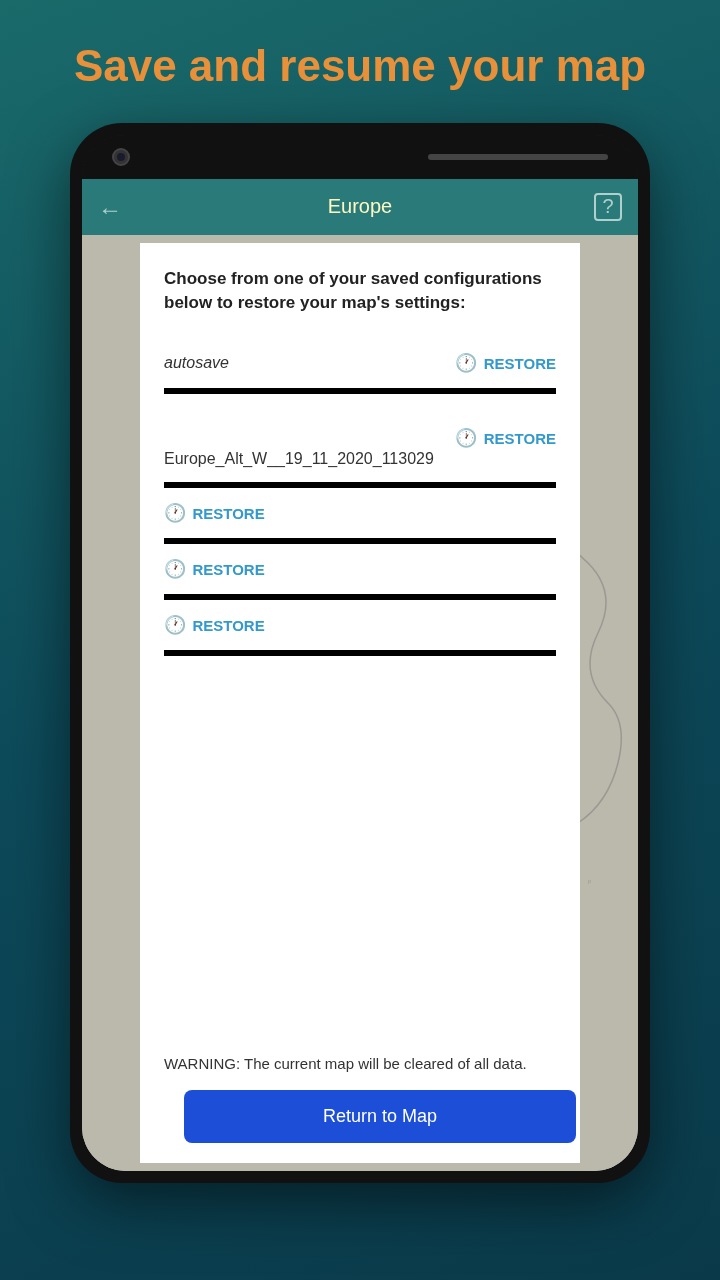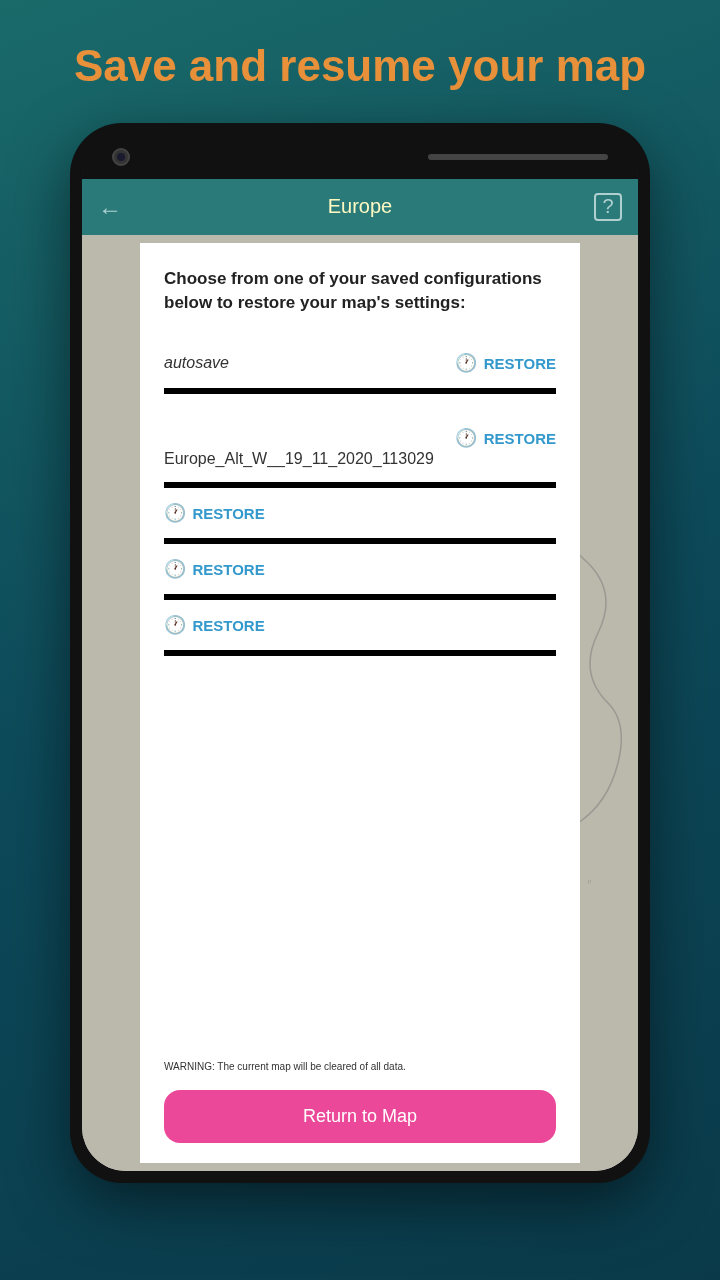--- a/index.html
+++ b/index.html
@@ -201,37 +201,38 @@
 
     .restore-icon {
       font-size: 18px;
     }
 
     .modal-spacer {
       flex: 1;
     }
 
     .warning-text {
-      font-size: 10px;
+      font-size: 15px;
       color: #333;
       margin-bottom: 16px;
       line-height: 1.4;
     }
 
     .return-btn {
-      background: #ec4899;
+      background: #1d4ed8;
       color: #fff;
       border: none;
-      border-radius: 16px;
+      border-radius: 8px;
       padding: 16px 24px;
       font-size: 18px;
       font-weight: 500;
       cursor: pointer;
       text-align: center;
       width: 100%;
+      margin-left: 20px;
     }
   </style>
 </head>
 <body>
 
 <div class="page-title">Save and resume your map</div>
 
 <div class="phone-outer">
   <div class="phone-inner">
 

